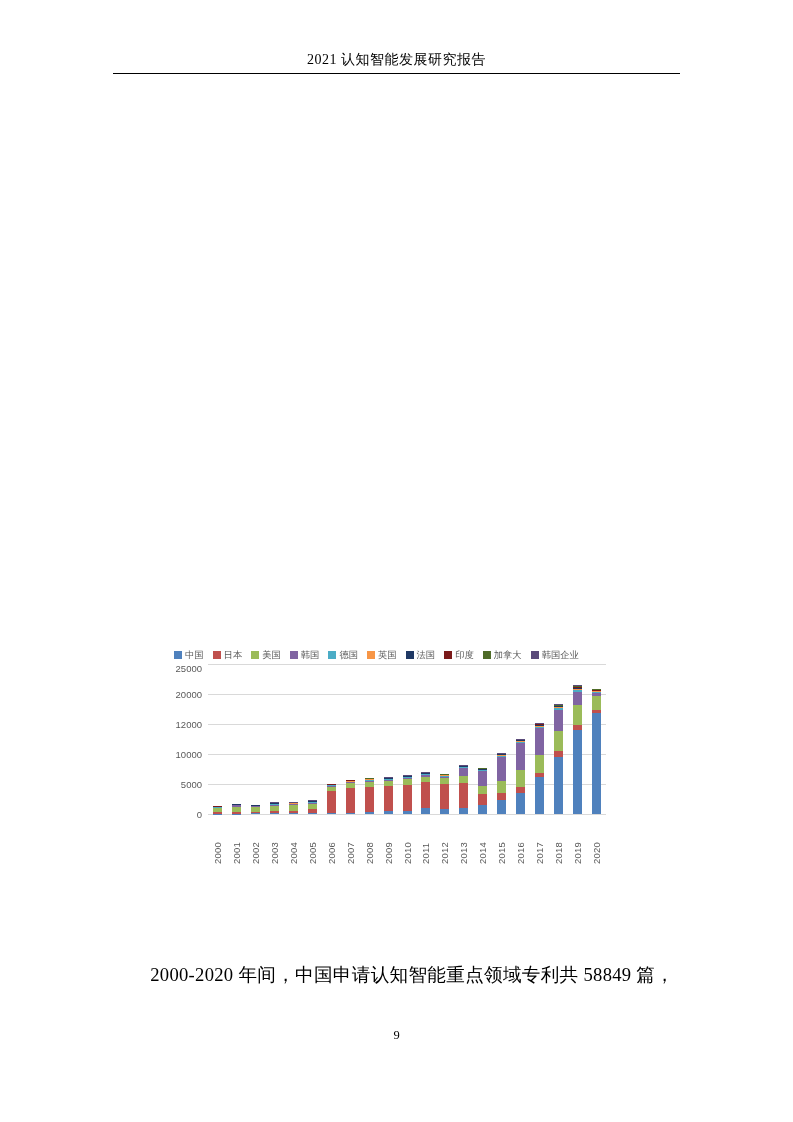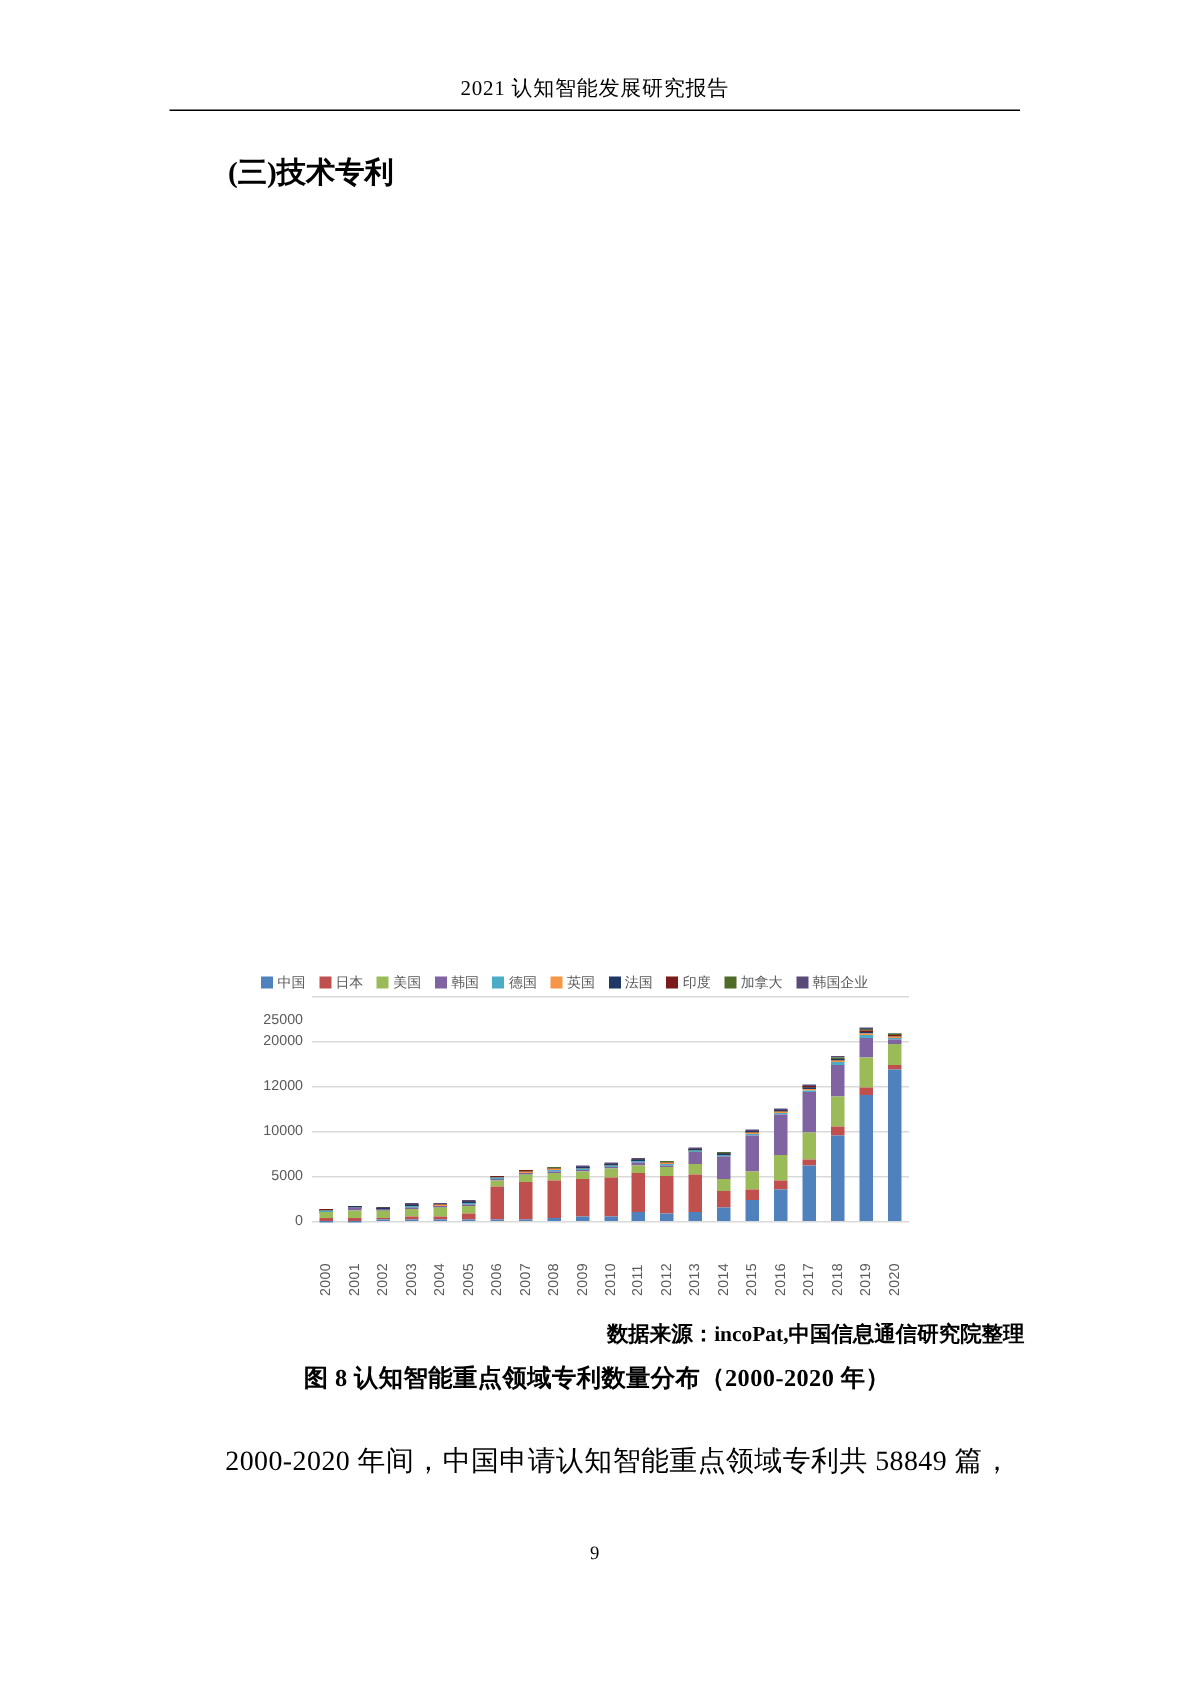--- a/index.html
+++ b/index.html
@@ -153,21 +153,20 @@
 <body>
 
 <div class="page">
 
   <div class="header">
     <span class="header-title">2021 认知智能发展研究报告</span>
   </div>
   <div class="header-rule"></div>
 
   <div class="content">
-    <h2 class="section">(三)技术专利</h2>
   </div>
 
   <div class="figure">
 
     <div class="legend">
         <div class="legend-item">
           <span class="legend-swatch" style="background: rgb(79, 129, 189);"></span>
           <span class="legend-label">中国</span>
         </div>
         <div class="legend-item">
@@ -208,21 +207,21 @@
         </div>
       </div>
 
     <div class="plot-wrap">
       <div class="y-axis">
           <div class="y-tick" style="top: 150px;">0</div>
           <div class="y-tick" style="top: 120px; padding-left: 44px;">5000</div>
           <div class="y-tick" style="top: 90px;">10000</div>
           <div class="y-tick" style="top: 60px;">12000</div>
           <div class="y-tick" style="top: 30px;">20000</div>
-          <div class="y-tick" style="top: 16px;">25000</div>
+          <div class="y-tick" style="top: 4px;">25000</div>
         </div>
       <div class="plot">
         <div class="gridlines">
             <div class="gridline" style="top: 150px;"></div>
             <div class="gridline" style="top: 120px;"></div>
             <div class="gridline" style="top: 90px;"></div>
             <div class="gridline" style="top: 60px;"></div>
             <div class="gridline" style="top: 30px;"></div>
             <div class="gridline" style="top: 0px;"></div>
           </div>
@@ -584,21 +583,19 @@
           <div class="x-slot">
             <span class="x-label">2019</span>
           </div>
           <div class="x-slot">
             <span class="x-label">2020</span>
           </div>
         </div>
     </div>
   </div>
 
-  <div class="source">数据来源：incoPat,中国信息通信研究院整理</div>
-  <div class="caption">图 8 认知智能重点领域专利数量分布（2000-2020 年）</div>
 
   <div class="tail">
     <p class="para indent">2000-2020 年间，中国申请认知智能重点领域专利共 58849 篇，</p>
   </div>
 
   <div class="page-number">9</div>
 </div>
 
 </body></html>

